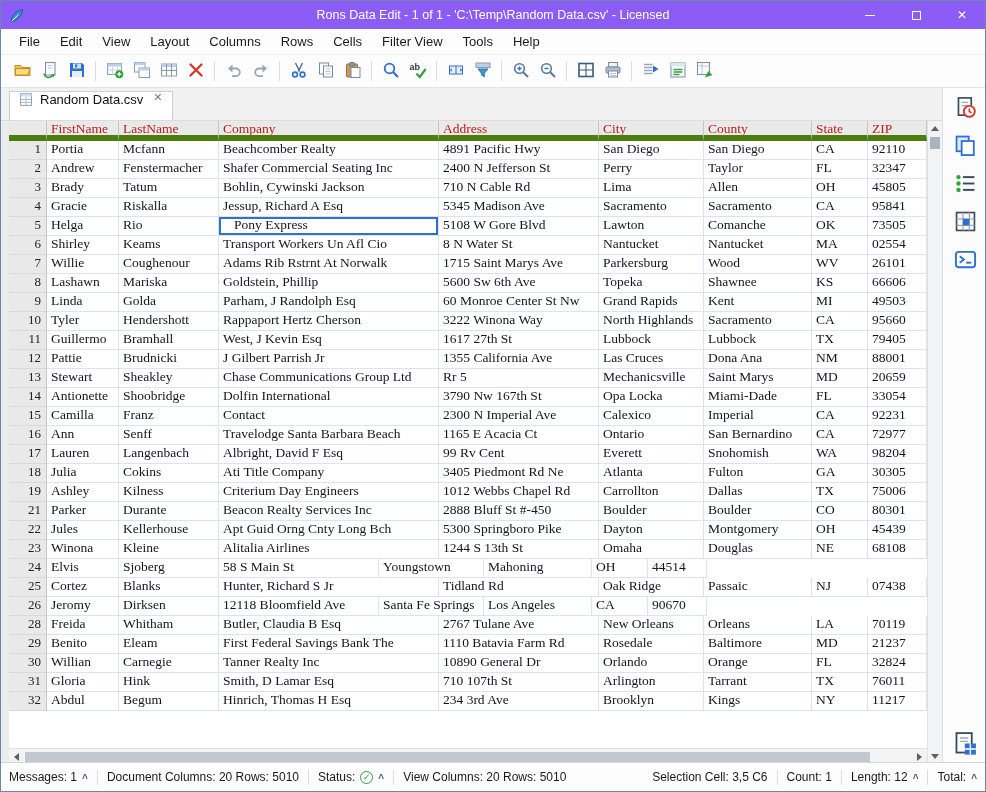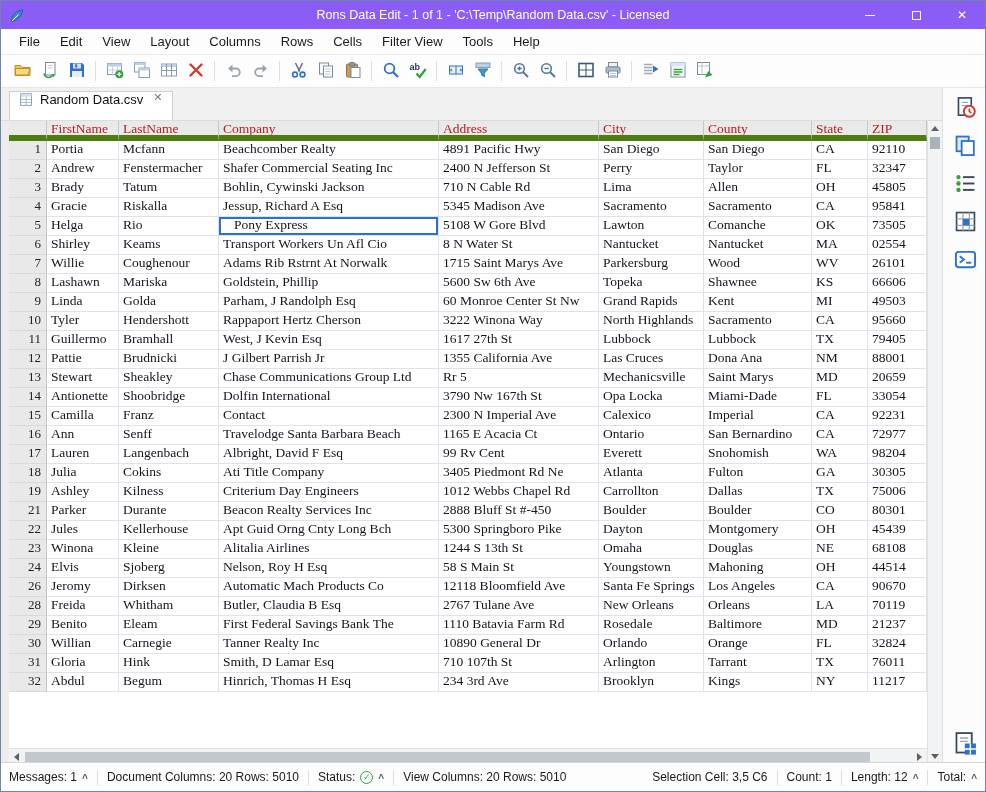--- a/index.html
+++ b/index.html
@@ -564,32 +564,41 @@
             <div class="gcell w4">1244 S 13th St</div>
             <div class="gcell w5">Omaha</div>
             <div class="gcell w6">Douglas</div>
             <div class="gcell w7">NE</div>
             <div class="gcell w8">68108</div>
           </div>
           <div class="grid-row">
             <div class="rnum w0">24</div>
             <div class="gcell w1">Elvis</div>
             <div class="gcell w2">Sjoberg</div>
-            <div class="gcell w3">Nelson, Roy H Esq</div>
             <div class="gcell w4">58 S Main St</div>
             <div class="gcell w5">Youngstown</div>
             <div class="gcell w6">Mahoning</div>
             <div class="gcell w7">OH</div>
             <div class="gcell w8">44514</div>
           </div>
           <div class="grid-row">
+            <div class="rnum w0">25</div>
+            <div class="gcell w1">Cortez</div>
+            <div class="gcell w2">Blanks</div>
+            <div class="gcell w3">Hunter, Richard S Jr</div>
+            <div class="gcell w4">Tidland Rd</div>
+            <div class="gcell w5">Oak Ridge</div>
+            <div class="gcell w6">Passaic</div>
+            <div class="gcell w7">NJ</div>
+            <div class="gcell w8">07438</div>
+          </div>
+          <div class="grid-row">
             <div class="rnum w0">26</div>
             <div class="gcell w1">Jeromy</div>
             <div class="gcell w2">Dirksen</div>
-            <div class="gcell w3">Automatic Mach Products Co</div>
             <div class="gcell w4">12118 Bloomfield Ave</div>
             <div class="gcell w5">Santa Fe Springs</div>
             <div class="gcell w6">Los Angeles</div>
             <div class="gcell w7">CA</div>
             <div class="gcell w8">90670</div>
           </div>
           <div class="grid-row">
             <div class="rnum w0">28</div>
             <div class="gcell w1">Freida</div>
             <div class="gcell w2">Whitham</div>

